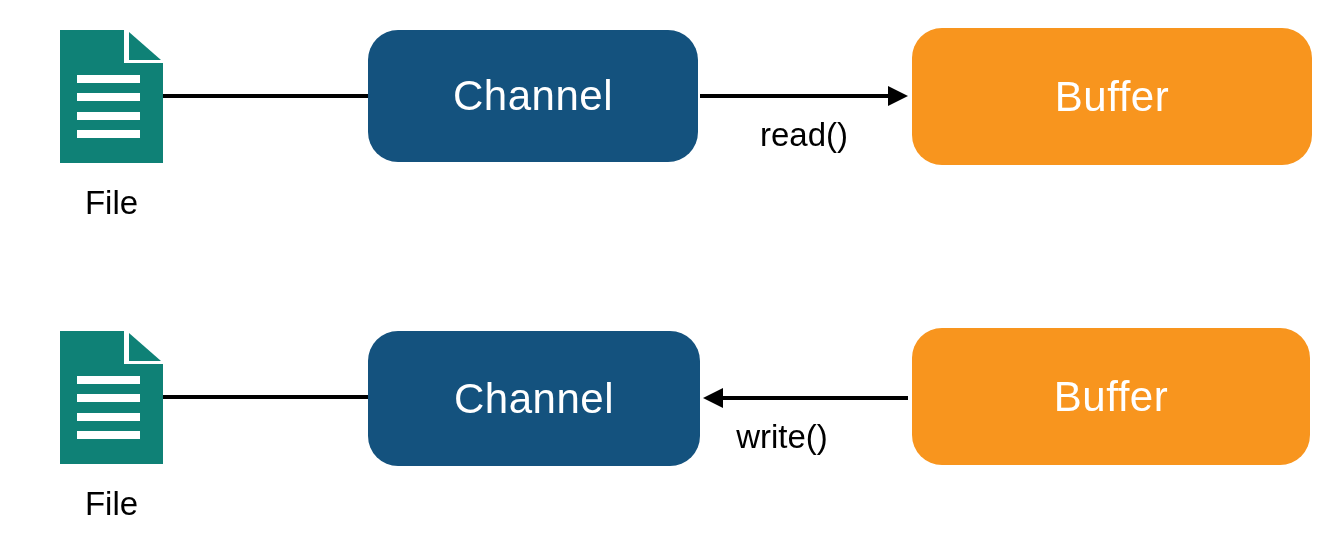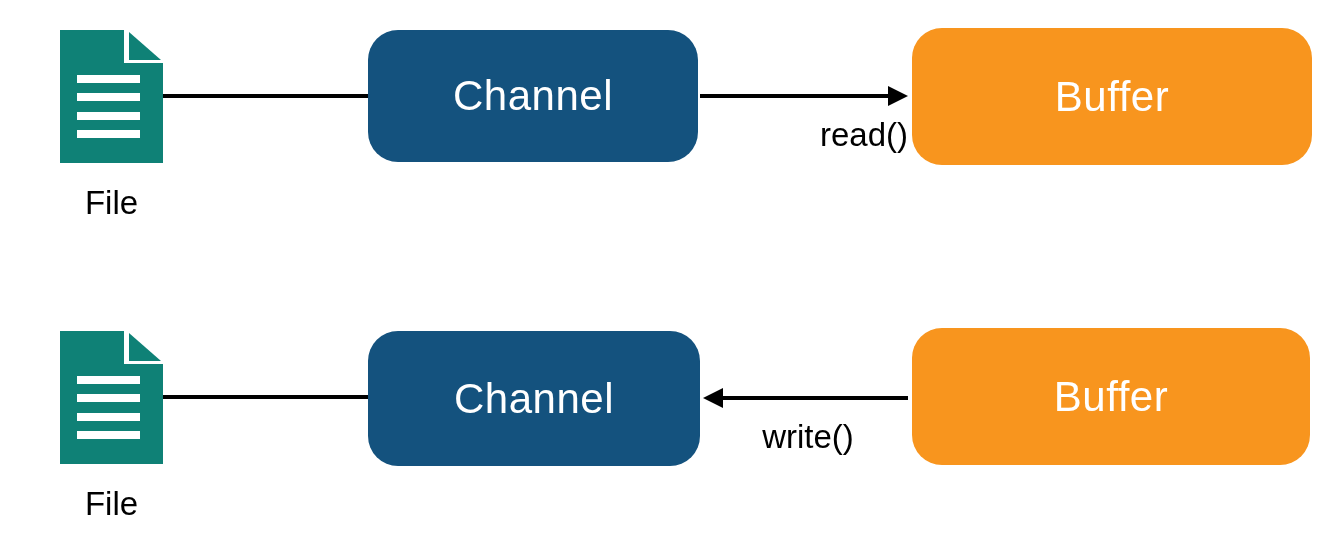--- a/index.html
+++ b/index.html
@@ -58,31 +58,31 @@
   .teal-fill { fill: #0F8176; }
   .white-fill { fill: #ffffff; }
 
   
   .r1-icon    { left: 60px;  top: 30px;  }
   .r1-flabel  { left: 40px;  top: 184px; width: 143px; }
   .r1-conn    { left: 163px; top: 94px;  width: 205px; }
   .r1-channel { left: 368px; top: 30px;  width: 330px; height: 132px; }
   .r1-aline   { left: 700px; top: 94px;  width: 192px; }
   .r1-ahead   { left: 888px; top: 86px;  }
-  .r1-op      { left: 700px; top: 116px; width: 208px; text-align: right; }
+  .r1-op      { left: 700px; top: 116px; width: 208px; }
   .r1-buffer  { left: 912px; top: 28px;  width: 400px; height: 137px; }
 
   
   .r2-icon    { left: 60px;  top: 331px; }
   .r2-flabel  { left: 40px;  top: 485px; width: 143px; }
   .r2-conn    { left: 163px; top: 395px; width: 205px; }
   .r2-channel { left: 368px; top: 331px; width: 332px; height: 135px; }
   .r2-ahead   { left: 703px; top: 388px; }
   .r2-aline   { left: 721px; top: 396px; width: 187px; }
-  .r2-op      { left: 706px; top: 418px; width: 204px; }
+  .r2-op      { left: 680px; top: 418px; width: 204px; }
   .r2-buffer  { left: 912px; top: 328px; width: 398px; height: 137px; }
 </style>
 </head>
 <body>
 
 <div class="canvas">
 
   <svg class="file-icon r1-icon" width="103" height="133" viewBox="0 0 103 133" aria-hidden="true">
     <polygon class="teal-fill" points="0,0 64,0 64,33 103,33 103,133 0,133"></polygon>
     <polygon class="teal-fill" points="69,2 101,30 69,30"></polygon>

